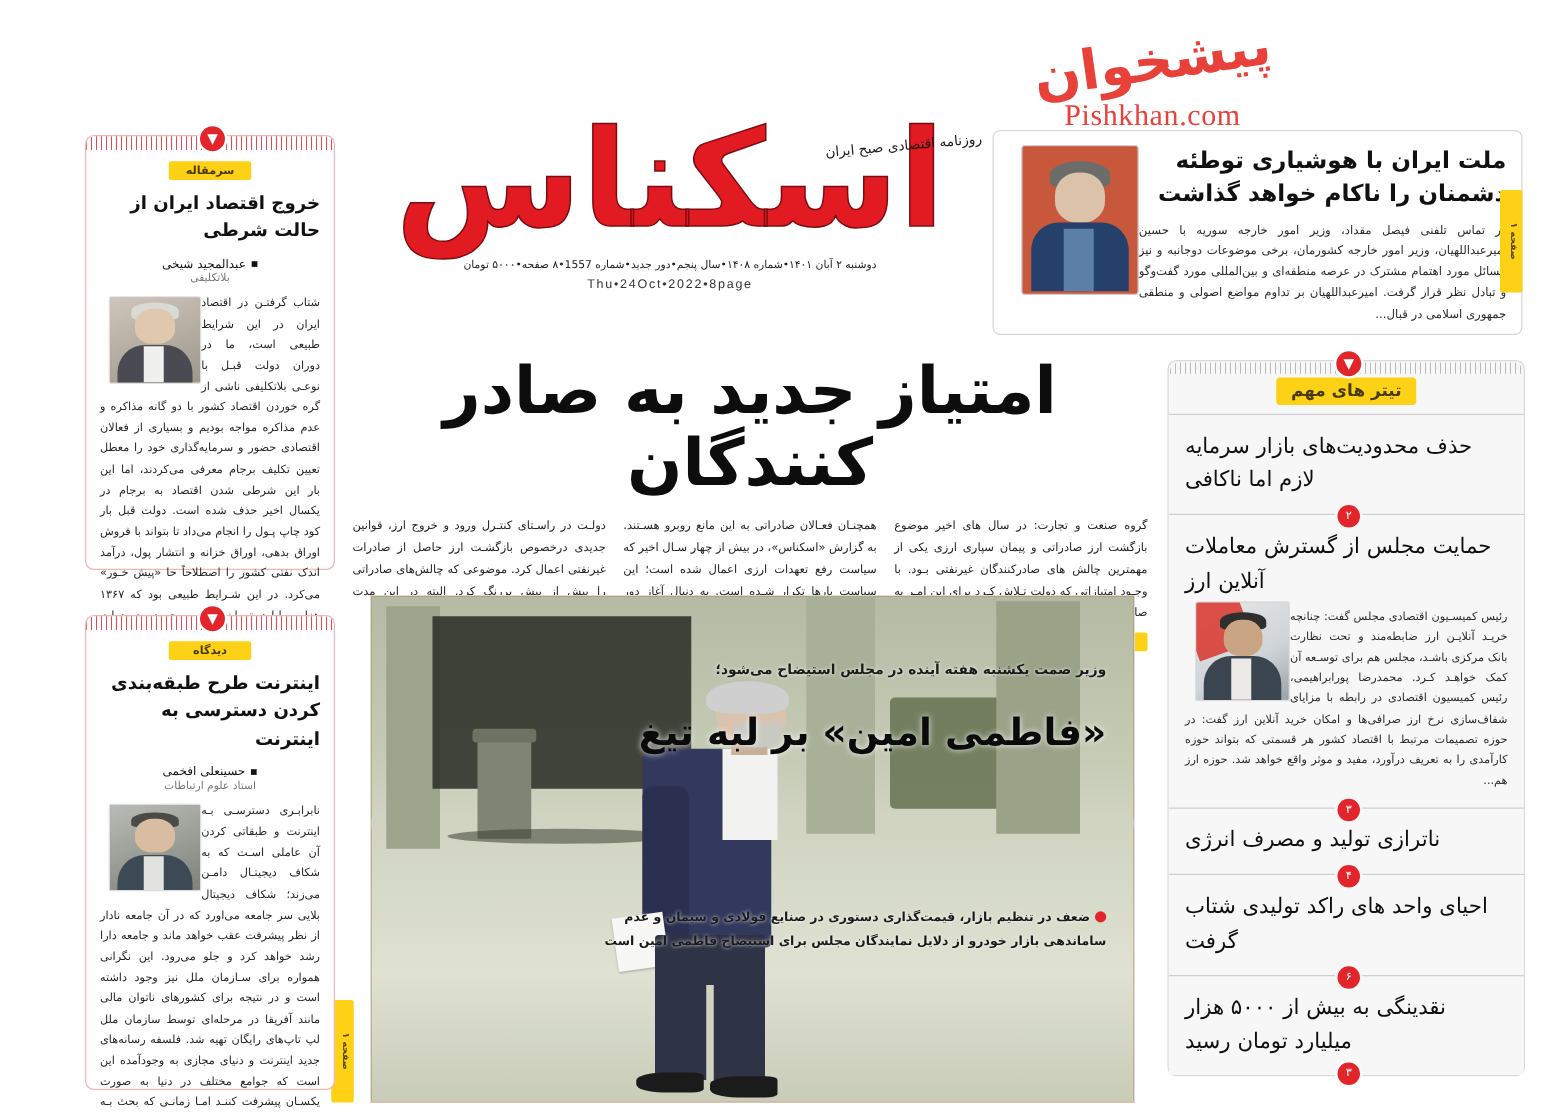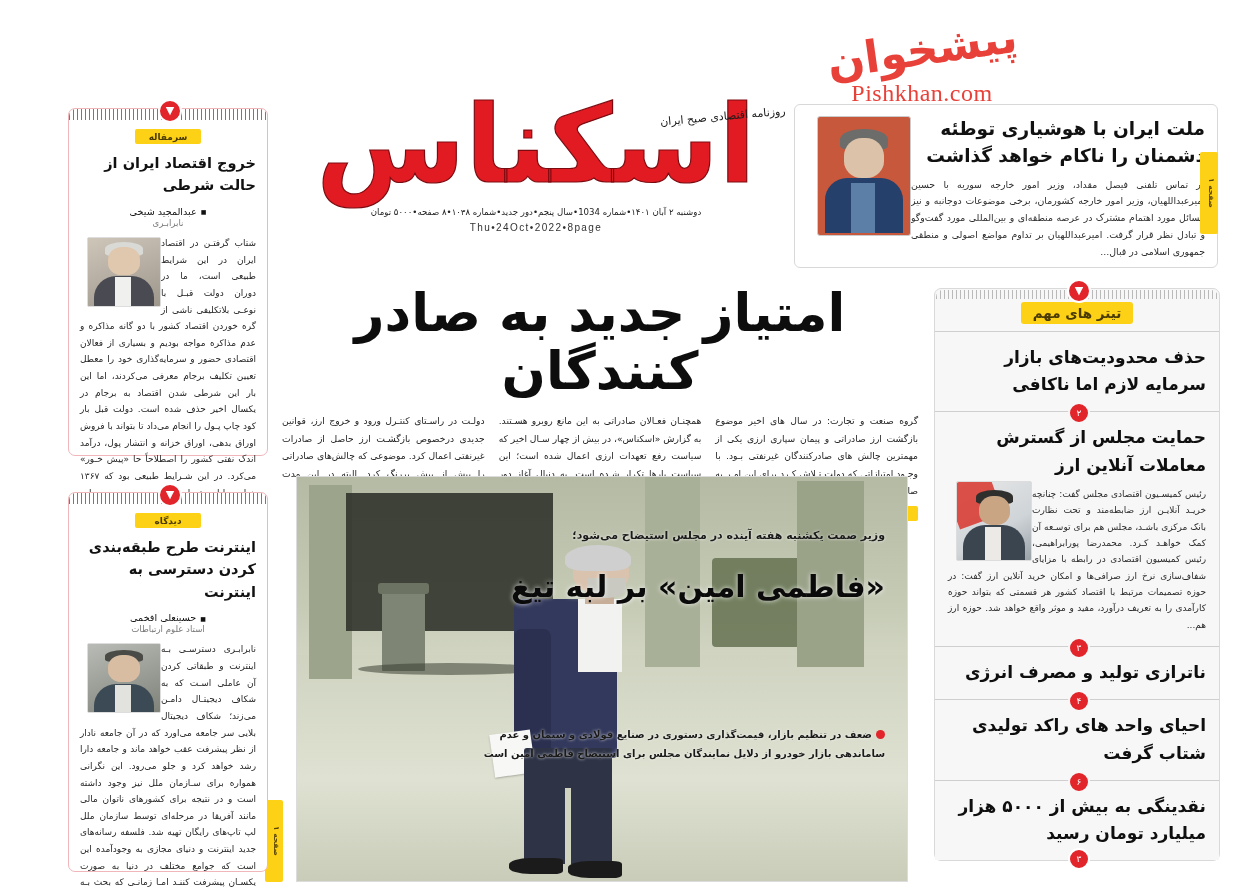--- a/index.html
+++ b/index.html
@@ -512,24 +512,24 @@
     border: 2px solid #f7f7f7;
     border-radius: 50%;
     color: #fff;
     font-size: 9px;
     line-height: 18px;
     text-align: center;
     direction: rtl;
   }
   .side-title {
     font-size: 17px;
-    font-weight: bold;
+    font-weight: normal;
     color: #0f0f0f;
     line-height: 1.6;
-    text-align: right;
+    text-align: left;
     direction: rtl;
   }
   .side-body {
     font-size: 9px;
     line-height: 1.82;
     color: #2a2a2a;
     text-align: justify;
     direction: rtl;
     margin-top: 7px;
   }
@@ -592,31 +592,31 @@
     <div class="lead-title">ملت ایران با هوشیاری توطئه دشمنان را ناکام خواهد گذاشت</div>
     <div class="lead-body">در تماس تلفنی فیصل مقداد، وزیر امور خارجه سوریه با حسین امیرعبداللهیان، وزیر امور خارجه کشورمان، برخی موضوعات دوجانبه و نیز مسائل مورد اهتمام مشترک در عرصه منطقه‌ای و بین‌المللی مورد گفت‌وگو و تبادل نظر قرار گرفت. امیرعبداللهیان بر تداوم مواضع اصولی و منطقی جمهوری اسلامی در قبال...</div>
   </div>
 
   <div class="side-tab" id="tab-right">صفحه ۱</div>
   <div class="side-tab" id="tab-left">صفحه ۱</div>
 
   <div class="masthead">
     <div class="masthead-tag">روزنامه اقتصادی صبح ایران</div>
     <div class="masthead-name">اسکناس</div>
-    <div class="masthead-meta">دوشنبه ۲ آبان ۱۴۰۱•شماره 1034•سال پنجم•دور جدید•شماره ۱۰۳۸•۸ صفحه•۵۰۰۰ تومان</div>
+    <div class="masthead-meta">دوشنبه ۲ آبان ۱۴۰۱•شماره ۱۴۰۸•سال پنجم•دور جدید•شماره 1557•۸ صفحه•۵۰۰۰ تومان</div>
     <div class="masthead-meta-en">Thu•24Oct•2022•8page</div>
   </div>
 
   <div class="opinion-box" id="opinion-1">
     <div class="comb"></div>
     <div class="arrow-marker">▼</div>
     <div class="kicker-badge">سرمقاله</div>
     <div class="opinion-title">خروج اقتصاد ایران از حالت شرطی</div>
     <div class="byline">عبدالمجید شیخی</div>
-    <div class="byline-role">نابرابـری</div>
+    <div class="byline-role">بلاتکلیفی</div>
     <div class="op-photo">
       <div class="por-bg" style="background:linear-gradient(160deg,#cfc6ba 0%,#9d968b 100%);"></div>
       <div class="por-hair" style="background:#d9d9d6;left:24%;top:6%;width:52%;height:20%;"></div>
       <div class="por-face" style="left:28%;top:14%;width:44%;height:40%;background:#e0c8ae;"></div>
       <div class="por-body" style="background:#4a4a52;top:56%;"></div>
       <div class="por-shirt" style="background:#f0f0ee;top:58%;left:38%;width:22%;"></div>
     </div>
     <div class="op-body">شتاب گرفتـن در اقتصاد ایران در این شرایط طبیعی است، ما در دوران دولت قبـل با نوعـی بلاتکلیفی ناشی از گره خوردن اقتصاد کشور با دو گانه مذاکره و عدم مذاکره مواجه بودیم و بسیاری از فعالان اقتصادی حضور و سرمایه‌گذاری خود را معطل تعیین تکلیف برجام معرفی می‌کردند، اما این بار این شرطی شدن اقتصاد به برجام در یکسال اخیر حذف شده است. دولت قبل بار کود چاپ پـول را انجام می‌داد تا بتواند با فروش اوراق بدهی، اوراق خزانه و انتشار پول، درآمد اندک نفتی کشور را اصطلاحاً حا «پیش خـور» می‌کرد. در این شـرایط طبیعی بود که ۱۳۶۷ هزار میلیارد تومان بدهی روی دست دولت بعدی بماند...</div>
     <div class="continue-note">ادامه در همین صفحه</div>
   </div>

